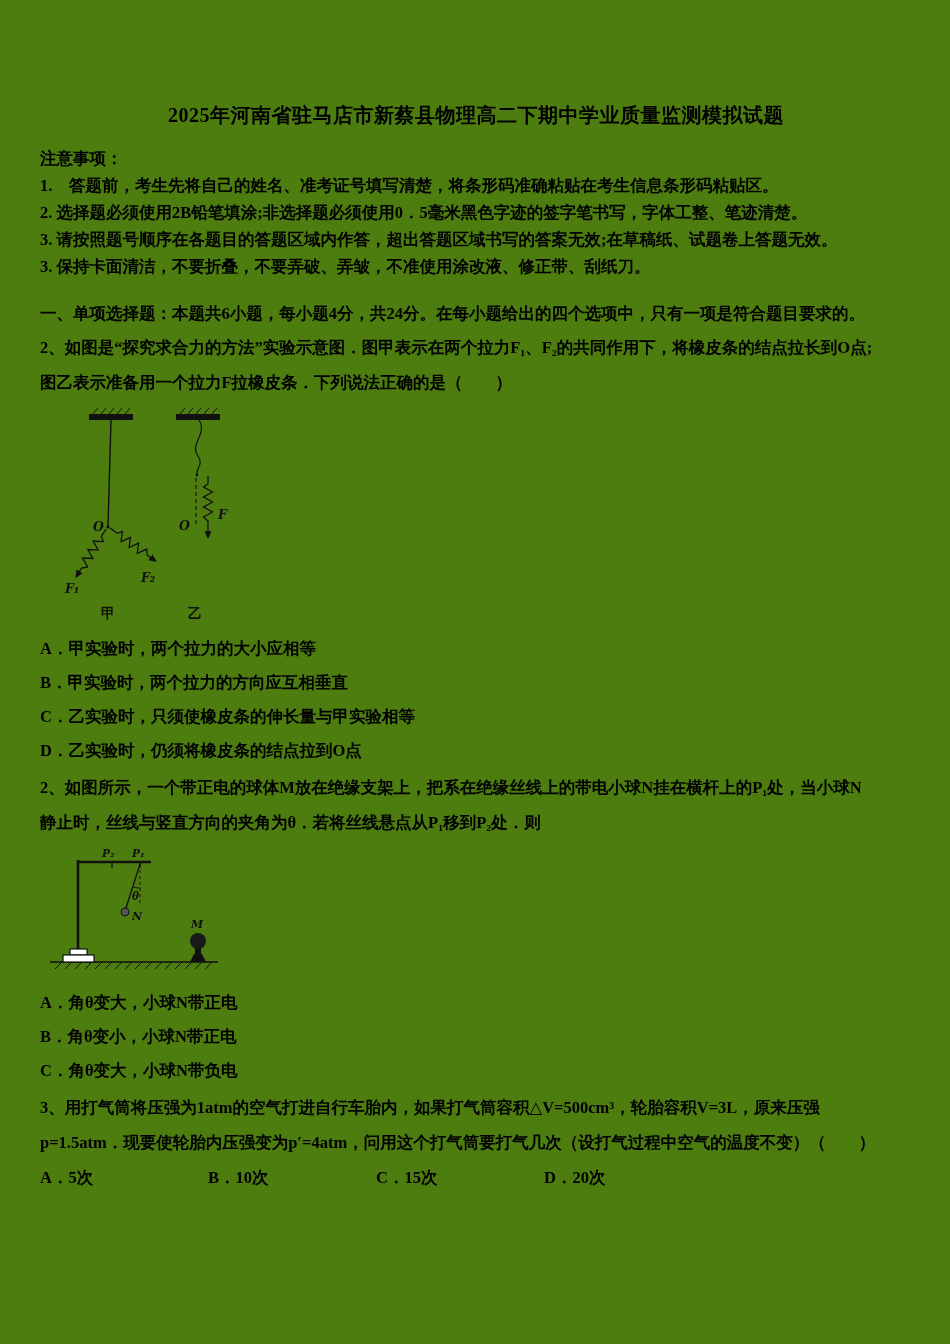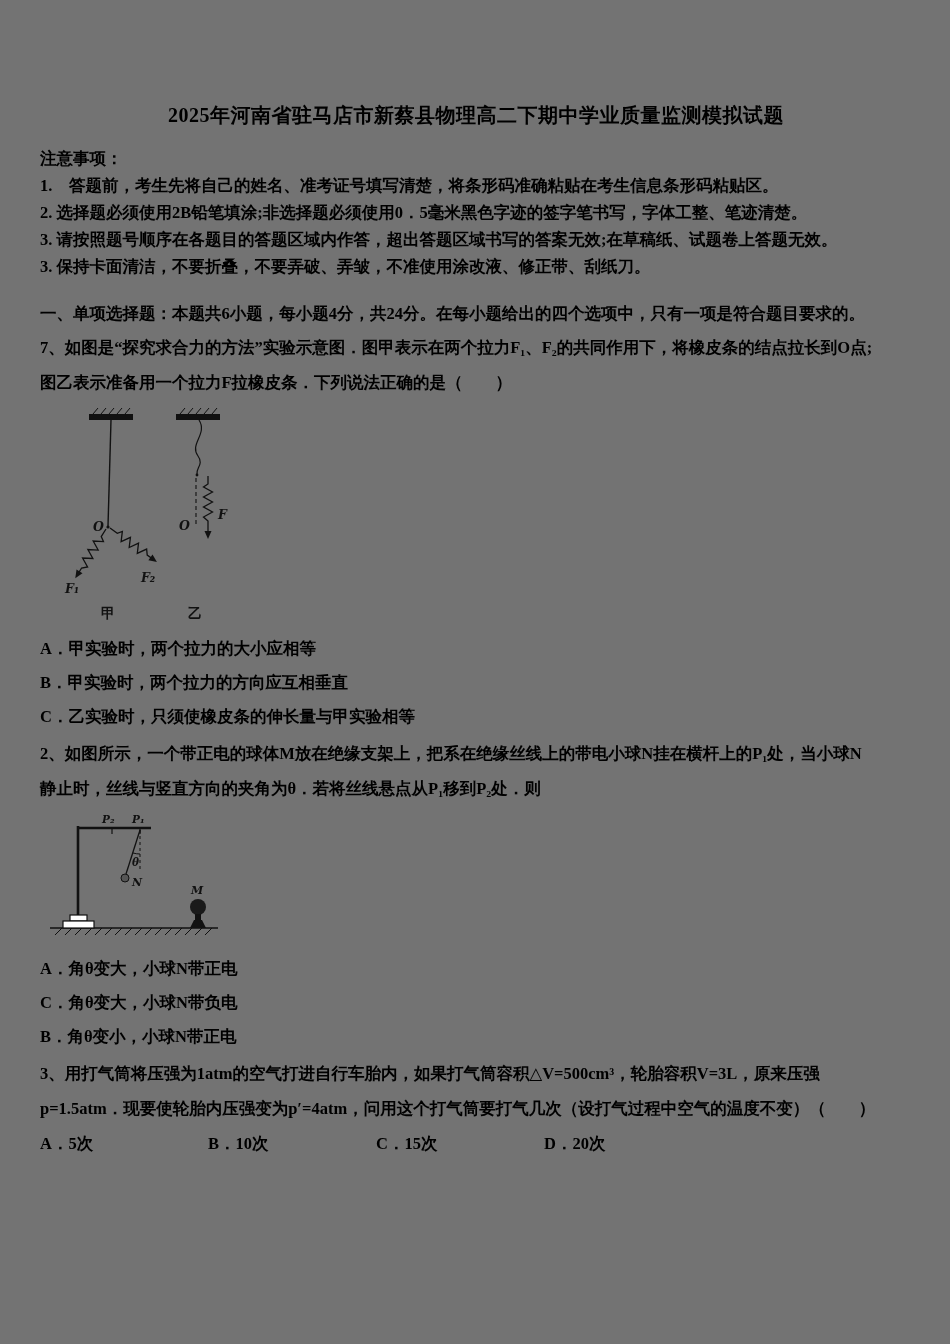--- a/index.html
+++ b/index.html
@@ -1,20 +1,20 @@
 <!DOCTYPE html>
 <html><head>
 <meta charset="utf-8">
 <style>
   * { margin:0; padding:0; box-sizing:border-box; }
   html, body { background:#ffffff; }
   .page {
     position:relative;
     width:950px; height:1344px;
-    background:#737373; color:#000000;
+    background:#4d7c0f; color:#000000;
     font-family:"Liberation Serif","DejaVu Serif",serif;
     font-weight:600;
     font-size:16.5px;
     padding:102px 38px 0 40px;
     overflow:hidden;
   }
   .title {
     text-align:center;
     font-size:20px;
     font-weight:700;
@@ -45,21 +45,21 @@
     <div class="line">注意事项：</div>
     <div class="line">1.    答题前，考生先将自己的姓名、准考证号填写清楚，将条形码准确粘贴在考生信息条形码粘贴区。</div>
     <div class="line">2. 选择题必须使用2B铅笔填涂;非选择题必须使用0．5毫米黑色字迹的签字笔书写，字体工整、笔迹清楚。</div>
     <div class="line">3. 请按照题号顺序在各题目的答题区域内作答，超出答题区域书写的答案无效;在草稿纸、试题卷上答题无效。</div>
     <div class="line">3. 保持卡面清洁，不要折叠，不要弄破、弄皱，不准使用涂改液、修正带、刮纸刀。</div>
   </div>
 
   <div class="section-heading line">一、单项选择题：本题共6小题，每小题4分，共24分。在每小题给出的四个选项中，只有一项是符合题目要求的。</div>
 
   <div class="qblock">
-    <div class="qline">7、如图是“探究求合力的方法”实验示意图．图甲表示在两个拉力F₁、F₂的共同作用下，将橡皮条的结点拉长到O点;</div>
+    <div class="qline">2、如图是“探究求合力的方法”实验示意图．图甲表示在两个拉力F₁、F₂的共同作用下，将橡皮条的结点拉长到O点;</div>
     <div class="qline">图乙表示准备用一个拉力F拉橡皮条．下列说法正确的是（　　）</div>
 
     <svg class="fig fig1" width="195" height="222" viewBox="0 0 195 222">
 
       <g>
         <rect x="34" y="8" width="44" height="6" fill="#111"></rect>
         <path d="M38,8 l5,-6 M46,8 l5,-6 M54,8 l5,-6 M62,8 l5,-6 M70,8 l5,-6" stroke="#111" stroke-width="1" fill="none"></path>
         <line x1="56" y1="14" x2="53" y2="120" stroke="#111" stroke-width="1.4"></line>
         <circle cx="53" cy="121" r="1.6" fill="#111"></circle>
         <text x="38" y="125" font-size="12.5" font-style="italic">O</text>
@@ -88,20 +88,21 @@
           <polygon points="0,63 -3.5,55 3.5,55" fill="#111" stroke="none"></polygon>
         </g>
         <text x="163" y="113" font-size="12.5" font-style="italic">F</text>
         <text x="133" y="212" font-size="14">乙</text>
       </g>
     </svg>
 
     <div class="option">A．甲实验时，两个拉力的大小应相等</div>
     <div class="option">B．甲实验时，两个拉力的方向应互相垂直</div>
     <div class="option">C．乙实验时，只须使橡皮条的伸长量与甲实验相等</div>
+    <div class="option">D．乙实验时，仍须将橡皮条的结点拉到O点</div>
   </div>
 
   <div class="qblock">
     <div class="qline">2、如图所示，一个带正电的球体M放在绝缘支架上，把系在绝缘丝线上的带电小球N挂在横杆上的P₁处，当小球N</div>
     <div class="qline">静止时，丝线与竖直方向的夹角为θ．若将丝线悬点从P₁移到P₂处．则</div>
 
     <svg class="fig fig2" width="175" height="130" viewBox="0 0 175 130">
 
       <line x1="2" y1="116" x2="170" y2="116" stroke="#111" stroke-width="1.6"></line>
       <path d="M14,116 l-7,7 M24,116 l-7,7 M34,116 l-7,7 M44,116 l-7,7 M54,116 l-7,7 M64,116 l-7,7 M74,116 l-7,7 M84,116 l-7,7 M94,116 l-7,7 M104,116 l-7,7 M114,116 l-7,7 M124,116 l-7,7 M134,116 l-7,7 M144,116 l-7,7 M154,116 l-7,7 M164,116 l-7,7" stroke="#111" stroke-width="1" fill="none"></path>
@@ -124,22 +125,22 @@
       <circle cx="77" cy="66" r="4" fill="#555" stroke="#111" stroke-width="1"></circle>
       <text x="84" y="74" font-size="11" font-style="italic">N</text>
 
       <circle cx="150" cy="95" r="8" fill="#1a1a1a"></circle>
       <rect x="147" y="102" width="6" height="7" fill="#111"></rect>
       <polygon points="142,116 158,116 154,108 146,108" fill="#111"></polygon>
       <text x="143" y="82" font-size="11" font-style="italic">M</text>
     </svg>
 
     <div class="option">A．角θ变大，小球N带正电</div>
+    <div class="option">B．角θ变小，小球N带正电</div>
     <div class="option">C．角θ变大，小球N带负电</div>
-    <div class="option">B．角θ变小，小球N带正电</div>
   </div>
 
   <div class="qblock">
     <div class="qline">3、用打气筒将压强为1atm的空气打进自行车胎内，如果打气筒容积△V=500cm³，轮胎容积V=3L，原来压强</div>
     <div class="qline">p=1.5atm．现要使轮胎内压强变为p′=4atm，问用这个打气筒要打气几次（设打气过程中空气的温度不变）（　　）</div>
     <div class="options-row">
       <span>A．5次</span>
       <span>B．10次</span>
       <span>C．15次</span>
       <span>D．20次</span>

